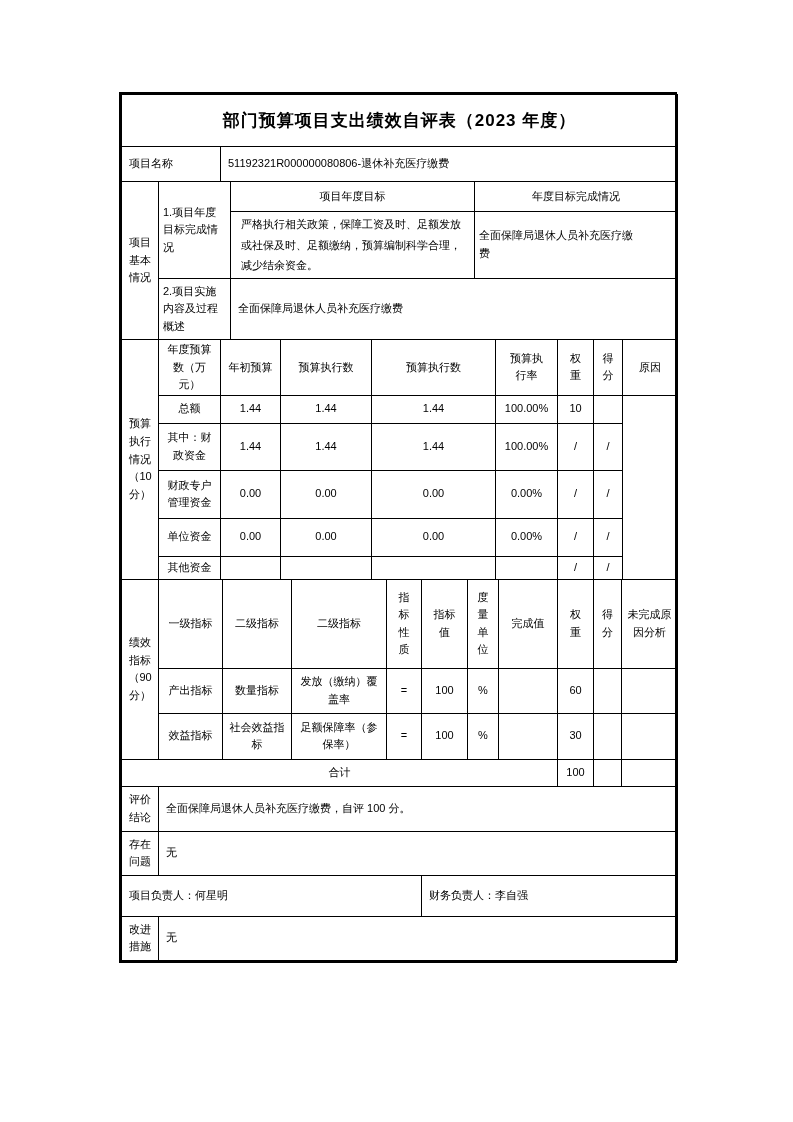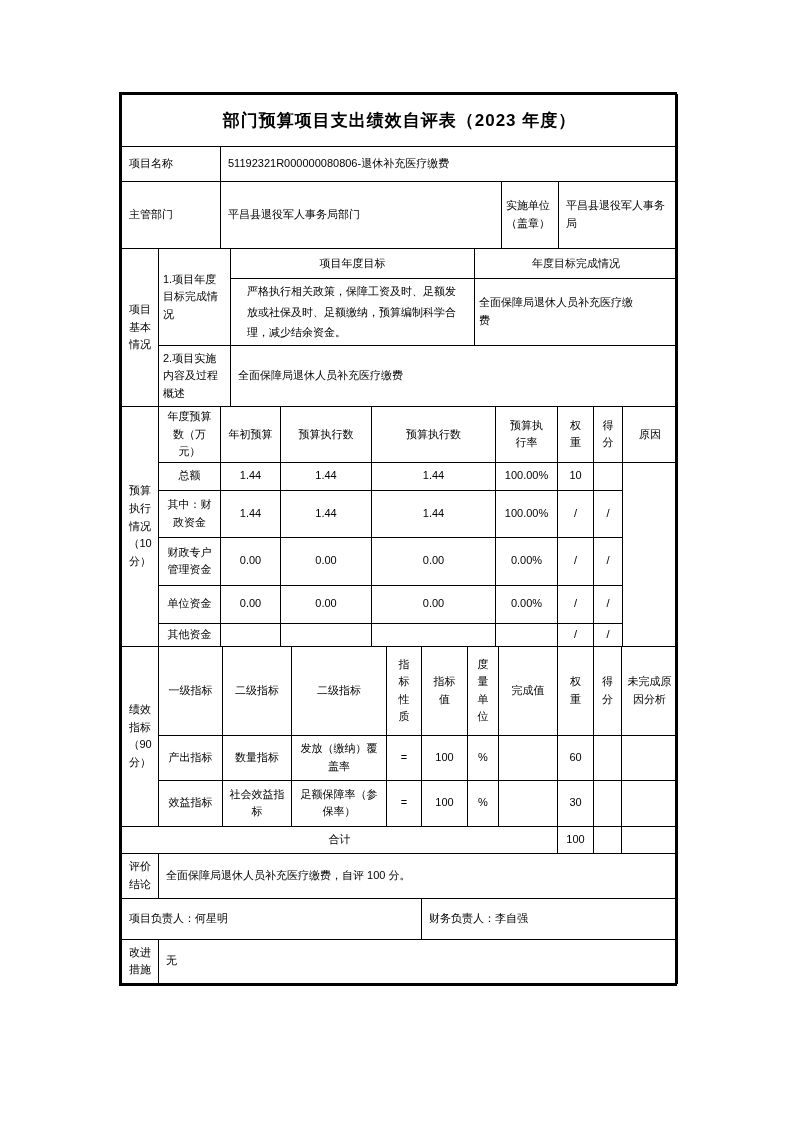--- a/index.html
+++ b/index.html
@@ -15,21 +15,21 @@
   table.t { border-collapse:collapse; table-layout:fixed; width:100%; }
   table.t + table.t { margin-top:-1px; }
   td {
     border:1px solid #000; font-size:11px; line-height:1.6;
     padding:1px 4px; vertical-align:middle; word-break:break-all; overflow:hidden;
   }
   .c { text-align:center; }
   .pre { white-space:pre-line; }
   .it { }
   .title-cell { font-size:17px; font-weight:bold; text-align:center; letter-spacing:1px; }
-  .goal-text { line-height:1.85; padding:2px 16px; }
+  .goal-text { line-height:1.85; padding:2px 10px; }
   .wrapnarrow { padding-right:40px; }
   .lbl { padding-left:7px; }
   .pageno {
     position:absolute; left:119px; top:1036px; width:558px;
     text-align:center; font-size:11.5px; color:#222;
   }
 </style>
 </head>
 <body>
 
@@ -53,36 +53,20 @@
           <col style="width:457px">
         </colgroup>
       <tbody>
           <tr style="height:35px">
         <td class="lbl">项目名称</td>
         <td class="lbl">51192321R000000080806-退休补充医疗缴费</td>
       </tr>
     </tbody>
       </table>
 
-    <table class="t">
-      <colgroup>
-          <col style="width:99px">
-          <col style="width:281px">
-          <col style="width:57px">
-          <col style="width:119px">
-        </colgroup>
-      <tbody>
-          <tr style="height:67px">
-        <td class="lbl">主管部门</td>
-        <td class="lbl">平昌县退役军人事务局部门</td>
-        <td>实施单位（盖章）</td>
-        <td class="lbl">平昌县退役军人事务局</td>
-      </tr>
-    </tbody>
-      </table>
 
     <table class="t">
       <colgroup>
           <col style="width:37px">
           <col style="width:72px">
           <col style="width:244px">
           <col style="width:203px">
         </colgroup>
       <tbody>
           <tr style="height:30px">
@@ -266,20 +250,33 @@
         </colgroup>
       <tbody>
           <tr style="height:45px">
         <td class="c pre">评价
 结论</td>
         <td class="it lbl">全面保障局退休人员补充医疗缴费，自评 100 分。</td>
       </tr>
     </tbody>
       </table>
 
+    <table class="t">
+      <colgroup>
+          <col style="width:37px">
+          <col style="width:519px">
+        </colgroup>
+      <tbody>
+          <tr style="height:44px">
+        <td class="c pre">存在
+问题</td>
+        <td class="it lbl">无</td>
+      </tr>
+    </tbody>
+      </table>
 
     <table class="t">
       <colgroup>
           <col style="width:300px">
           <col style="width:256px">
         </colgroup>
       <tbody>
           <tr style="height:41px">
         <td class="lbl">项目负责人：何星明</td>
         <td class="lbl">财务负责人：李自强</td>

